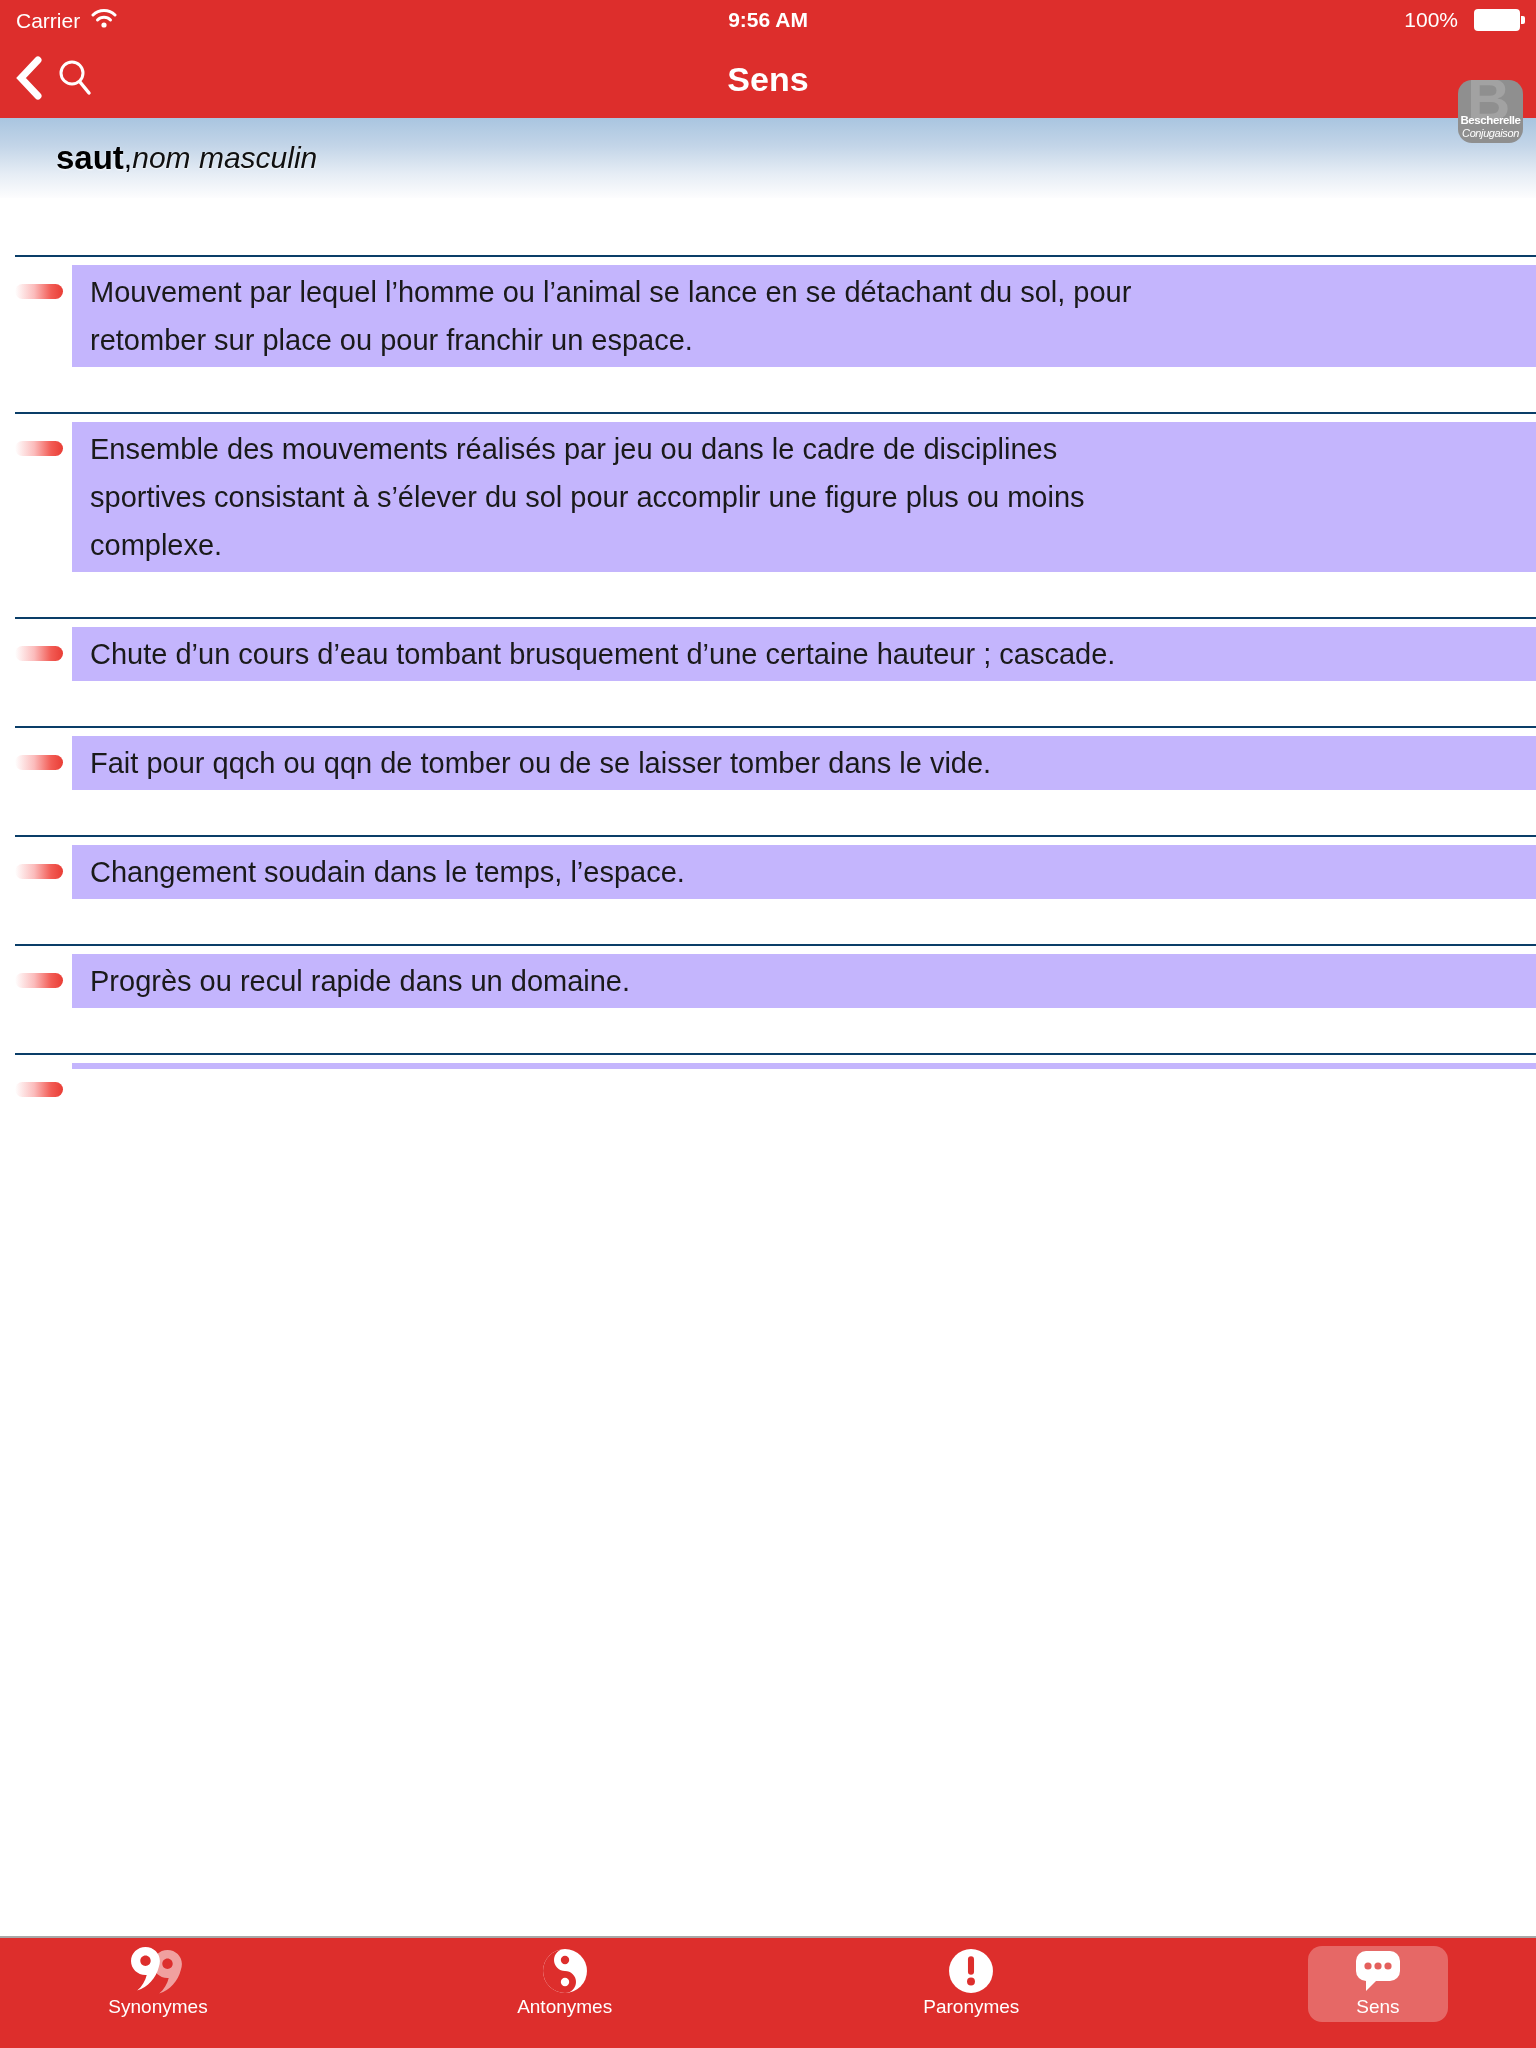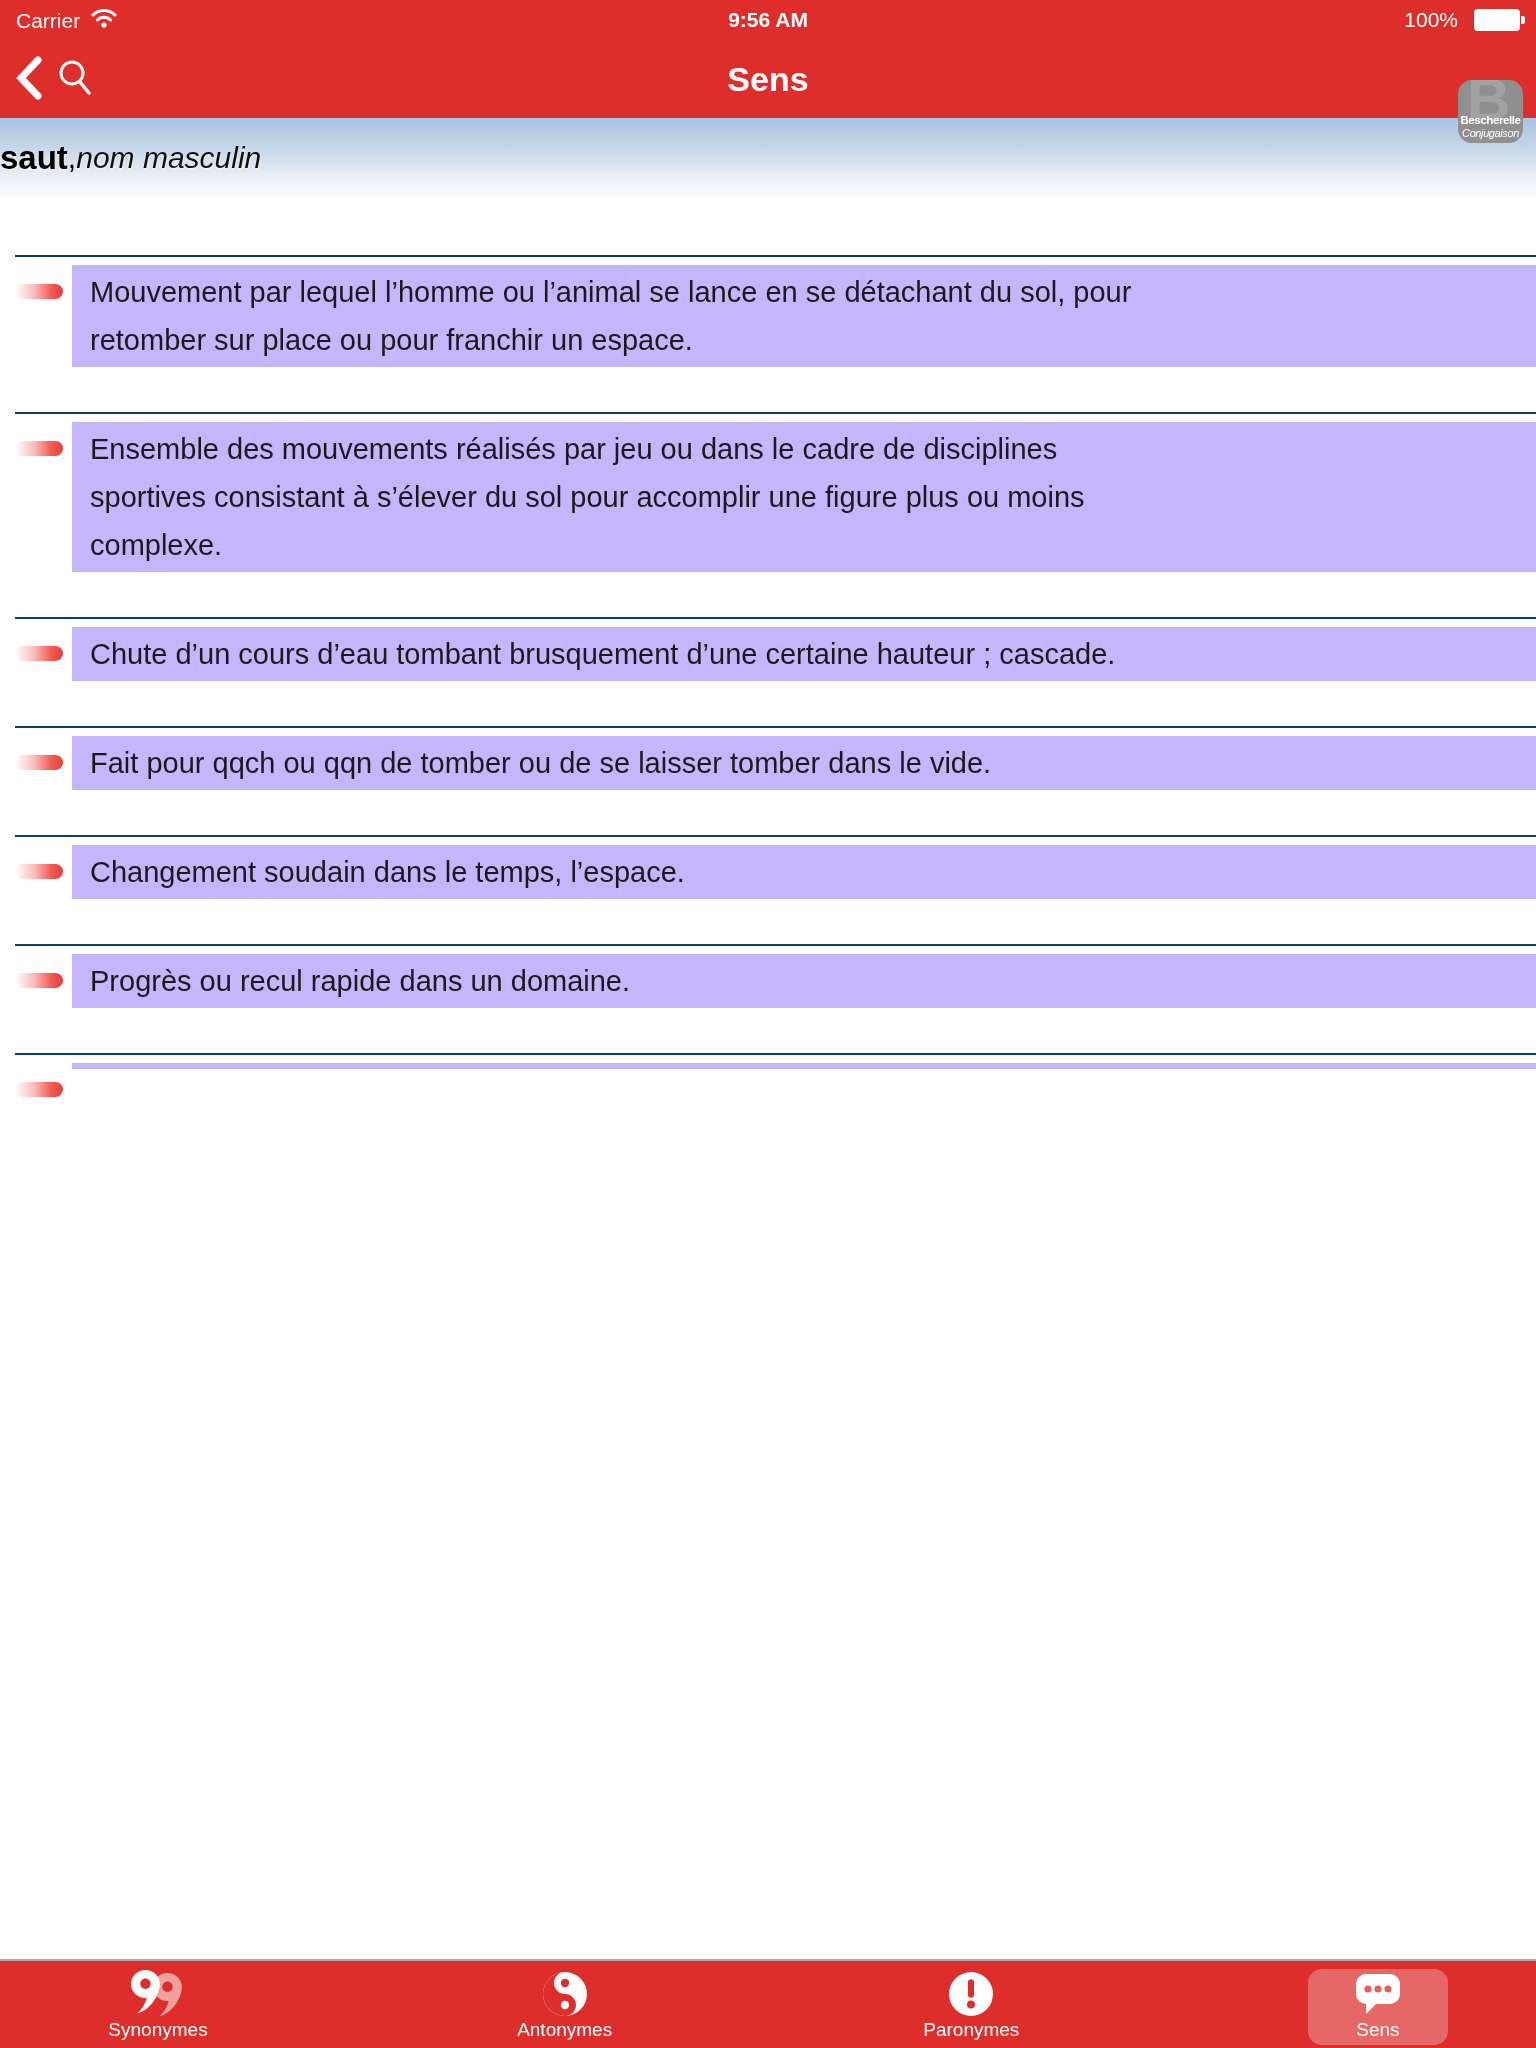--- a/index.html
+++ b/index.html
@@ -72,20 +72,21 @@
     letter-spacing: -0.4px;
   }
   .app-icon .l1 { font-size: 11.5px; font-weight: 700; }
   .app-icon .l2 { font-size: 11px; font-weight: 400; font-style: italic; }
 
   
   .word-header {
     height: 80px;
     background: linear-gradient(180deg, #a9c5e0 0%, #c3d5e8 35%, #e6edf5 70%, #fdfdfe 100%);
     display: flex; align-items: center;
+    padding-left: 56px;
   }
   .word-header .word {
     font-size: 33px; font-weight: 700; color: #000;
     text-shadow: 0 1px 2px rgba(255,255,255,0.85);
   }
   .word-header .comma { font-size: 30px; color: #000; }
   .word-header .pos {
     font-size: 30px; font-style: italic; color: #101010;
     text-shadow: 0 1px 2px rgba(255,255,255,0.85);
   }
@@ -109,21 +110,21 @@
   }
   .def-bullet {
     position: absolute; left: -57px; top: 19px;
     width: 48px; height: 15px; border-radius: 8px;
     background: linear-gradient(90deg, rgba(250,120,120,0) 0%, rgba(247,106,106,0.45) 40%, #f25c55 75%, #e93d35 100%);
   }
 
   
   .tab-bar {
     position: absolute; bottom: 0; left: 0;
-    width: 100%; height: 89px;
+    width: 100%; height: 112px;
     background: #dd2e2c;
     border-top: 2px solid #a8a8a8;
     display: flex; justify-content: space-between;
     padding: 0 88px;
     margin-top: 23px;
   }
   .tab {
     width: 140px; height: 76px; margin-top: 8px;
     display: flex; flex-direction: column; align-items: center; justify-content: flex-end;
     padding-bottom: 4px;

